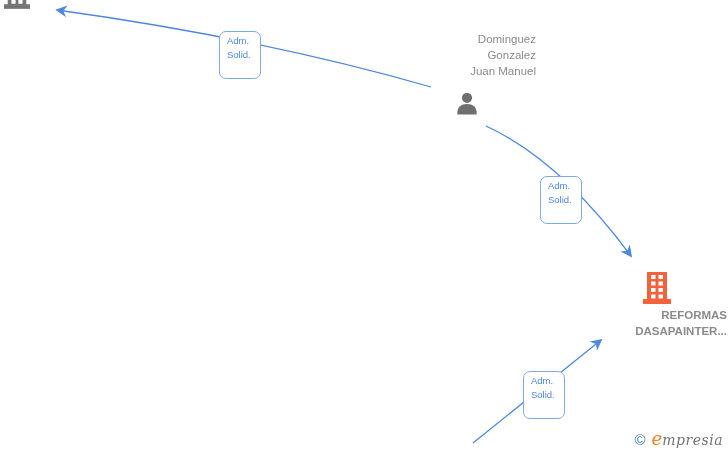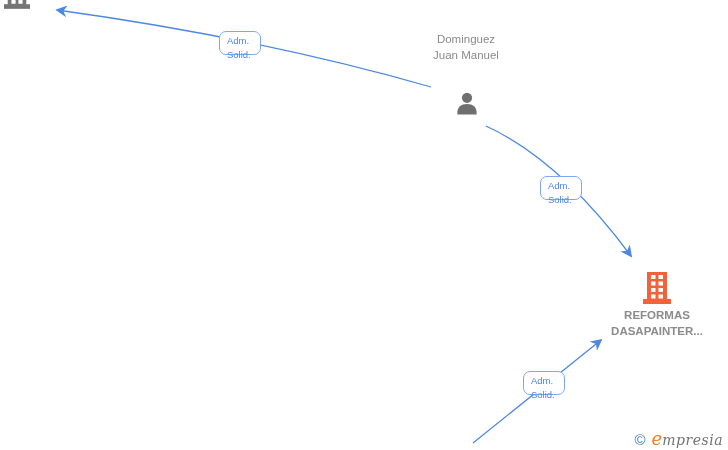--- a/index.html
+++ b/index.html
@@ -20,26 +20,26 @@
     position:absolute;
     box-sizing:border-box;
     background:#ffffff;
     border:1.5px solid #7fa8ec;
     border-radius:7px;
     color:#4a86e8;
     font-size:9.5px;
     line-height:13.5px;
     padding:2px 4px 1px 7px;
     width:42px;
-    height:24px;
+    height:48px;
   }
   .node-label{
     position:absolute;
     width:140px;
-    text-align:center;
+    text-align:right;
     color:#8b8b8b;
     font-size:11.5px;
     line-height:16px;
   }
   .node-label.company{
     font-weight:bold;
     line-height:15.5px;
   }
   .node-icon{
     position:absolute;
@@ -106,20 +106,21 @@
       <rect x="15.5" y="9.5" width="4.5" height="4" fill="#ffffff"></rect>
       <rect x="8" y="16" width="4.5" height="4" fill="#ffffff"></rect>
       <rect x="15.5" y="16" width="4.5" height="4" fill="#ffffff"></rect>
       <rect x="8" y="22.5" width="4.5" height="4" fill="#ffffff"></rect>
       <rect x="15.5" y="22.5" width="4.5" height="4" fill="#ffffff"></rect>
     </svg>
   </div>
 
   <div class="node-label" style="left:396px; top:31px;">
     <div>Dominguez</div>
+    <div>Gonzalez</div>
     <div>Juan Manuel</div>
   </div>
   <svg class="node-icon" style="left:452px; top:89px;" width="30" height="31" viewBox="0 0 24 24">
     <circle cx="12" cy="6.6" r="4.1" fill="#6f6f6f"></circle>
     <path d="M12,11.5 C7.3,11.5 4.3,14.3 4.3,18 L4.3,20 L19.7,20 L19.7,18 C19.7,14.3 16.7,11.5 12,11.5 Z" fill="#6f6f6f"></path>
   </svg>
 
   <svg class="node-icon" style="left:643px; top:272px;" width="28" height="32" viewBox="0 0 28 32">
     <rect x="4" y="0" width="20" height="29" fill="#f4623c"></rect>
     <rect x="0" y="27" width="28" height="5" fill="#f4623c"></rect>

